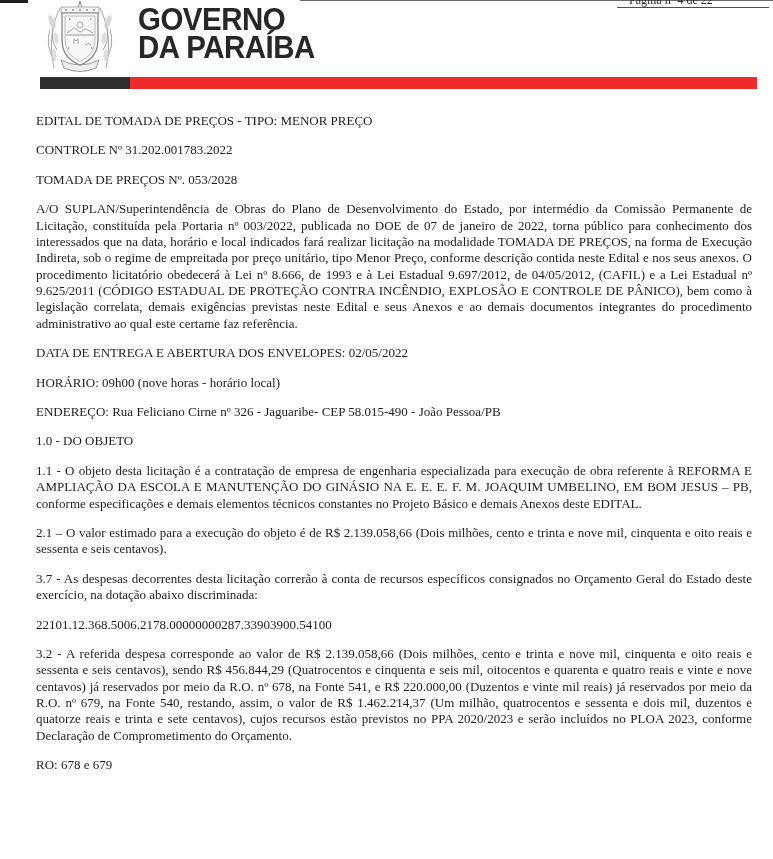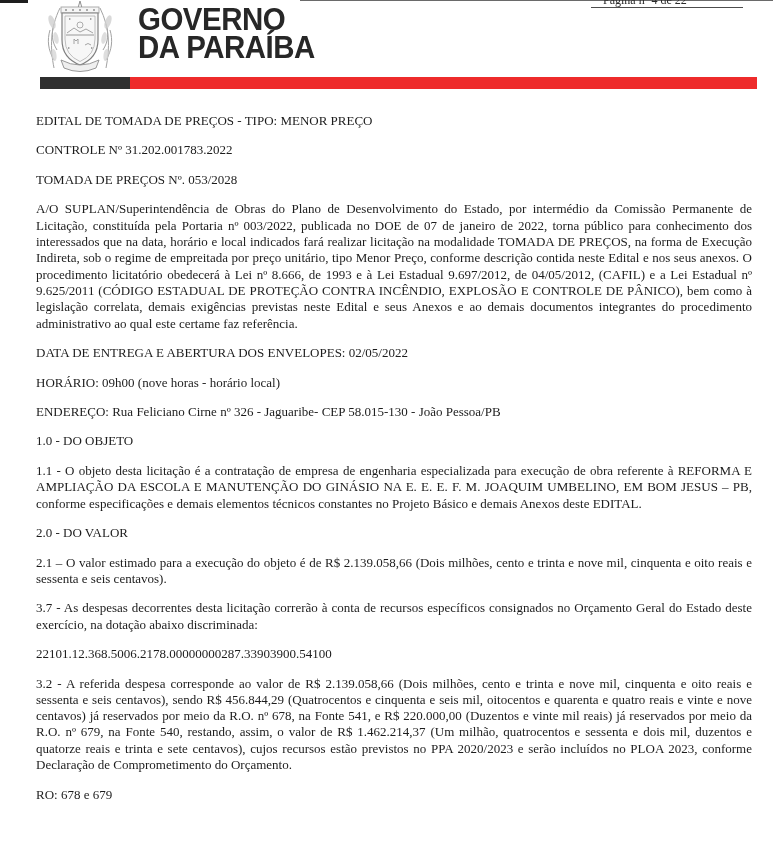--- a/index.html
+++ b/index.html
@@ -8,21 +8,21 @@
     position: relative;
     background: #ffffff;
     overflow: hidden;
     font-family: "Liberation Serif", serif;
   }
 
   
   .top-dash { position: absolute; left: 0; top: 0; width: 28px; height: 3px; background: #1e1e1e; }
   .top-line { position: absolute; left: 300px; top: 0; width: 473px; height: 1px; background: #6a6a6a; }
   .pagenum-clip {
-    position: absolute; top: 0; right: 30px; width: 152px; height: 7px;
+    position: absolute; top: 0; right: 4px; width: 152px; height: 7px;
     overflow: hidden; border-bottom: 1px solid #4d4d4d;
   }
   .pagenum-clip span {
     position: absolute; top: -7px; left: 12px;
     font-size: 12px; color: #2b2b2b; white-space: nowrap;
     font-family: "Liberation Serif", serif;
   }
 
   
   .emblem { position: absolute; left: 30px; top: 0; width: 100px; height: 76px; }
@@ -98,22 +98,21 @@
   <span class="seg-dark" style="background: rgb(47, 47, 47);"></span><span class="seg-red" style="background: rgb(238, 43, 43);"></span>
 </div>
 
 <div class="doc">
   <p>EDITAL DE TOMADA DE PREÇOS - TIPO: MENOR PREÇO</p>
   <p>CONTROLE Nº 31.202.001783.2022</p>
   <p>TOMADA DE PREÇOS Nº. 053/2028</p>
   <p class="justify">A/O SUPLAN/Superintendência de Obras do Plano de Desenvolvimento do Estado, por intermédio da Comissão Permanente de Licitação, constituída pela Portaria nº 003/2022, publicada no DOE de 07 de janeiro de 2022, torna público para conhecimento dos interessados que na data, horário e local indicados fará realizar licitação na modalidade TOMADA DE PREÇOS, na forma de Execução Indireta, sob o regime de empreitada por preço unitário, tipo Menor Preço, conforme descrição contida neste Edital e nos seus anexos. O procedimento licitatório obedecerá à Lei nº 8.666, de 1993 e à Lei Estadual 9.697/2012, de 04/05/2012, (CAFIL) e a Lei Estadual nº 9.625/2011 (CÓDIGO ESTADUAL DE PROTEÇÃO CONTRA INCÊNDIO, EXPLOSÃO E CONTROLE DE PÂNICO), bem como à legislação correlata, demais exigências previstas neste Edital e seus Anexos e ao demais documentos integrantes do procedimento administrativo ao qual este certame faz referência.</p>
   <p>DATA DE ENTREGA E ABERTURA DOS ENVELOPES: 02/05/2022</p>
   <p>HORÁRIO: 09h00 (nove horas - horário local)</p>
-  <p>ENDEREÇO: Rua Feliciano Cirne nº 326 - Jaguaribe- CEP 58.015-130 - João Pessoa/PB</p>
+  <p>ENDEREÇO: Rua Feliciano Cirne nº 326 - Jaguaribe- CEP 58.015-490 - João Pessoa/PB</p>
   <p>1.0 - DO OBJETO</p>
   <p class="justify">1.1 - O objeto desta licitação é a contratação de empresa de engenharia especializada para execução de obra referente à REFORMA E AMPLIAÇÃO DA ESCOLA E MANUTENÇÃO DO GINÁSIO NA E. E. E. F. M. JOAQUIM UMBELINO, EM BOM JESUS – PB, conforme especificações e demais elementos técnicos constantes no Projeto Básico e demais Anexos deste EDITAL.</p>
-  <p>2.0 - DO VALOR</p>
   <p class="justify">2.1 – O valor estimado para a execução do objeto é de R$ 2.139.058,66 (Dois milhões, cento e trinta e nove mil, cinquenta e oito reais e sessenta e seis centavos).</p>
   <p class="justify">3.7 - As despesas decorrentes desta licitação correrão à conta de recursos específicos consignados no Orçamento Geral do Estado deste exercício, na dotação abaixo discriminada:</p>
   <p>22101.12.368.5006.2178.00000000287.33903900.54100</p>
   <p class="justify">3.2 - A referida despesa corresponde ao valor de R$ 2.139.058,66 (Dois milhões, cento e trinta e nove mil, cinquenta e oito reais e sessenta e seis centavos), sendo R$ 456.844,29 (Quatrocentos e cinquenta e seis mil, oitocentos e quarenta e quatro reais e vinte e nove centavos) já reservados por meio da R.O. nº 678, na Fonte 541, e R$ 220.000,00 (Duzentos e vinte mil reais) já reservados por meio da R.O. nº 679, na Fonte 540, restando, assim, o valor de R$ 1.462.214,37 (Um milhão, quatrocentos e sessenta e dois mil, duzentos e quatorze reais e trinta e sete centavos), cujos recursos estão previstos no PPA 2020/2023 e serão incluídos no PLOA 2023, conforme Declaração de Comprometimento do Orçamento.</p>
   <p>RO: 678 e 679</p>
 </div>
 
 </body></html>

